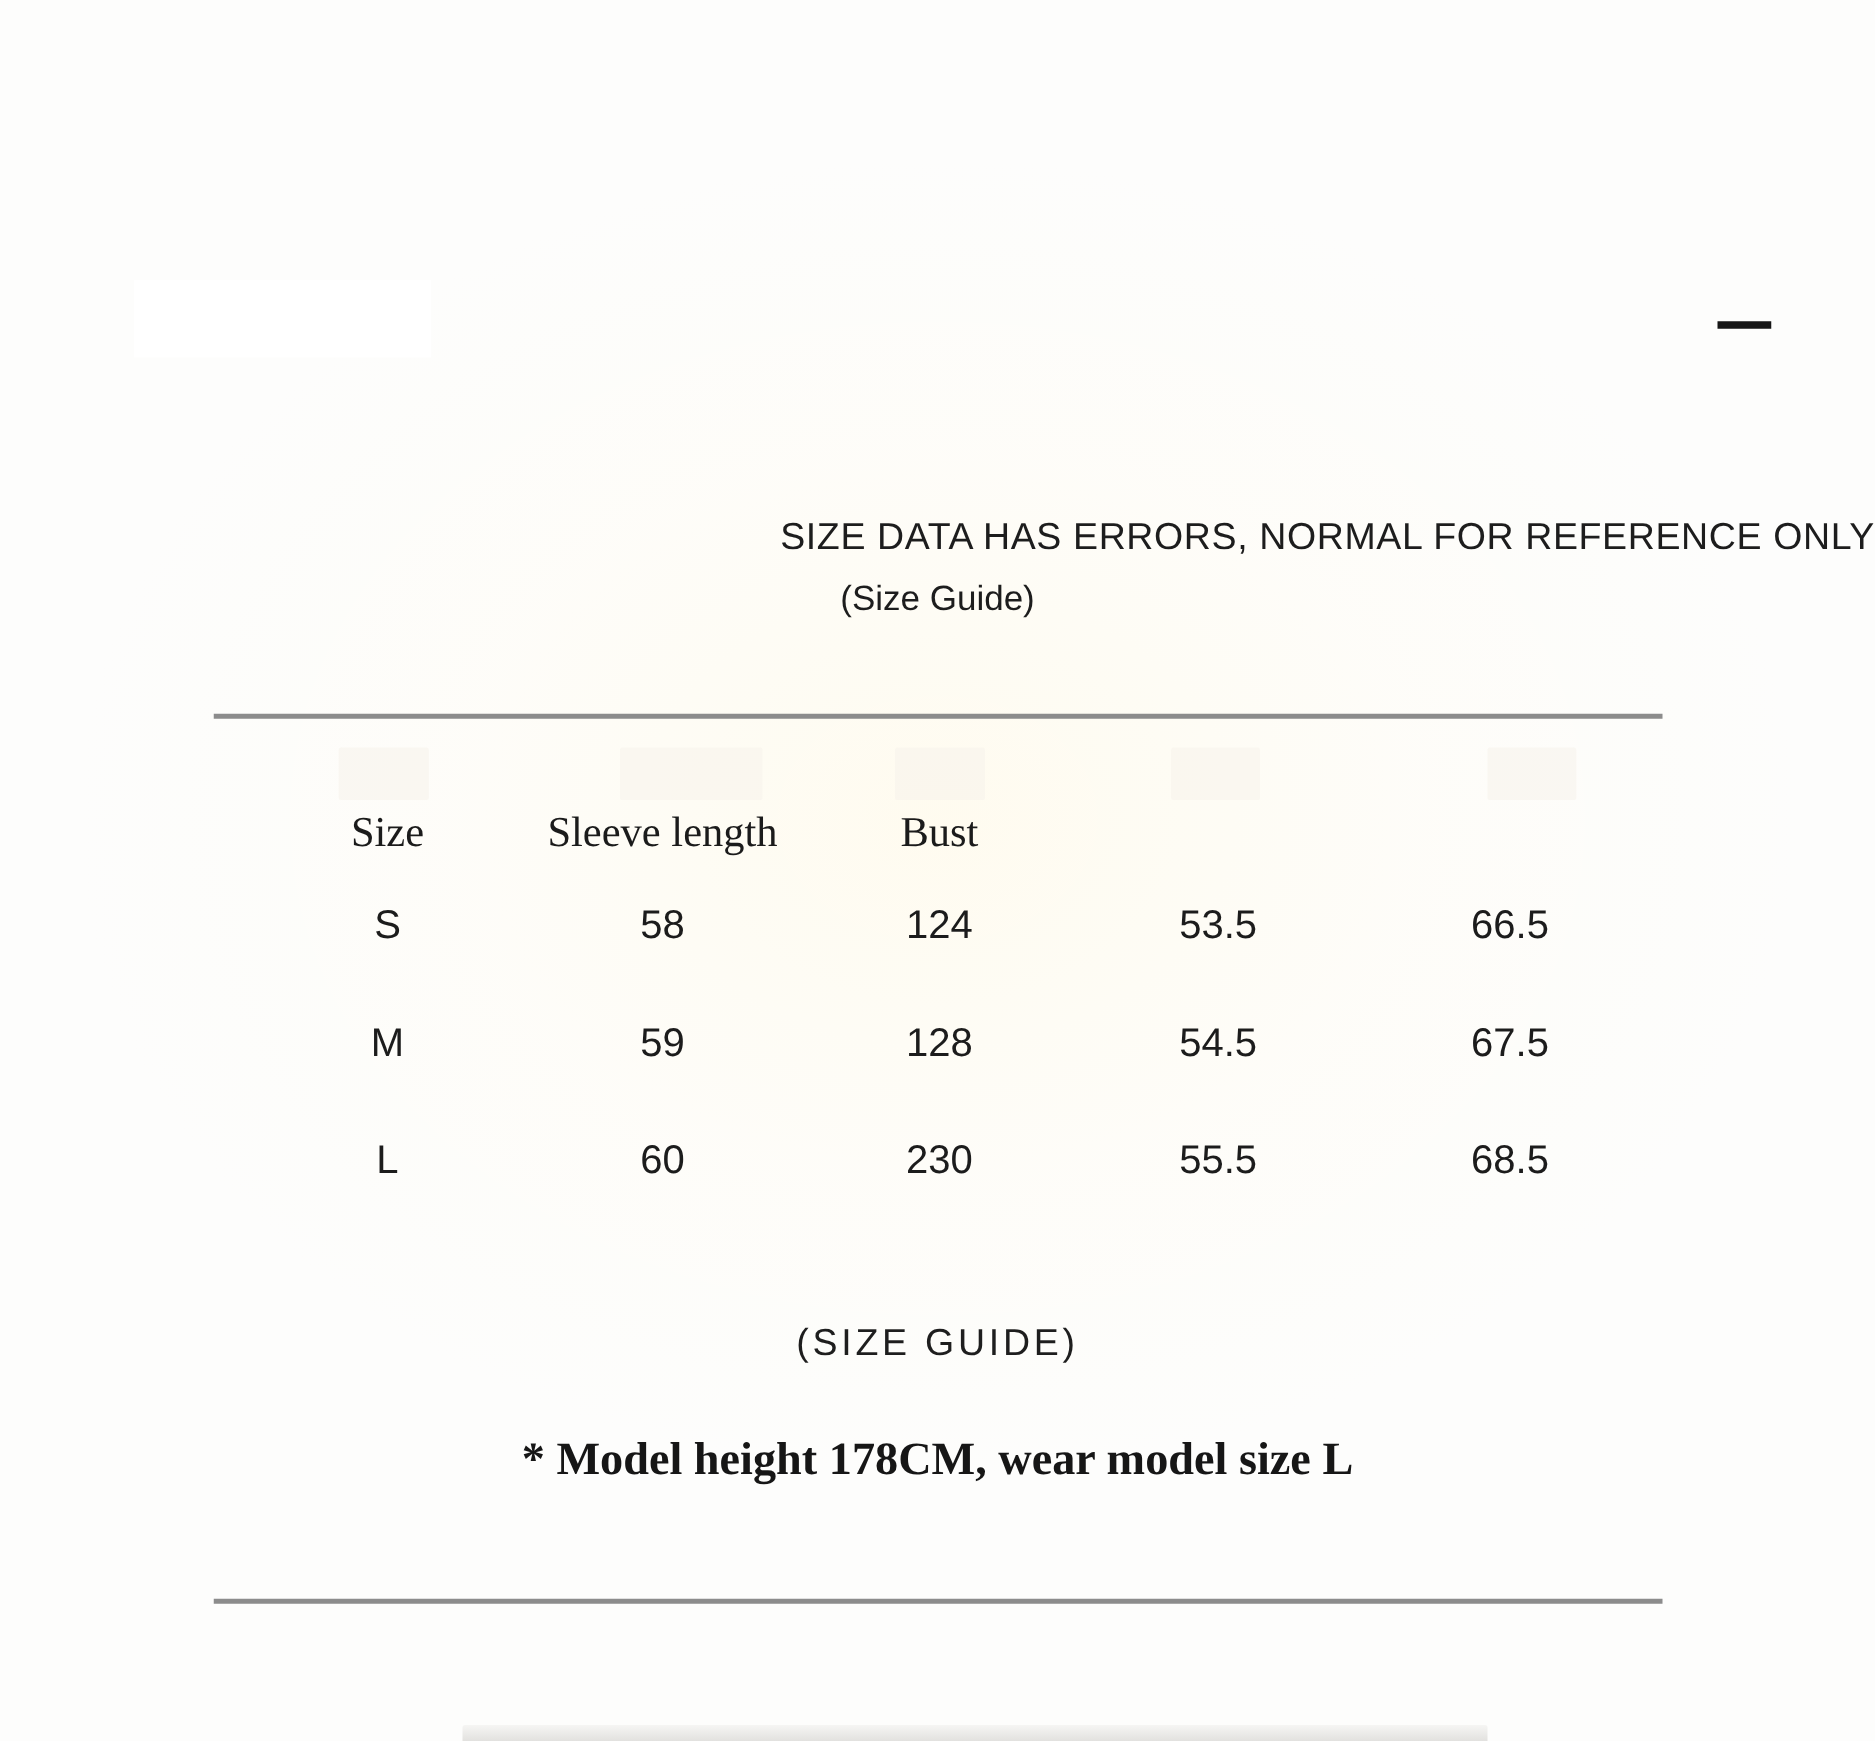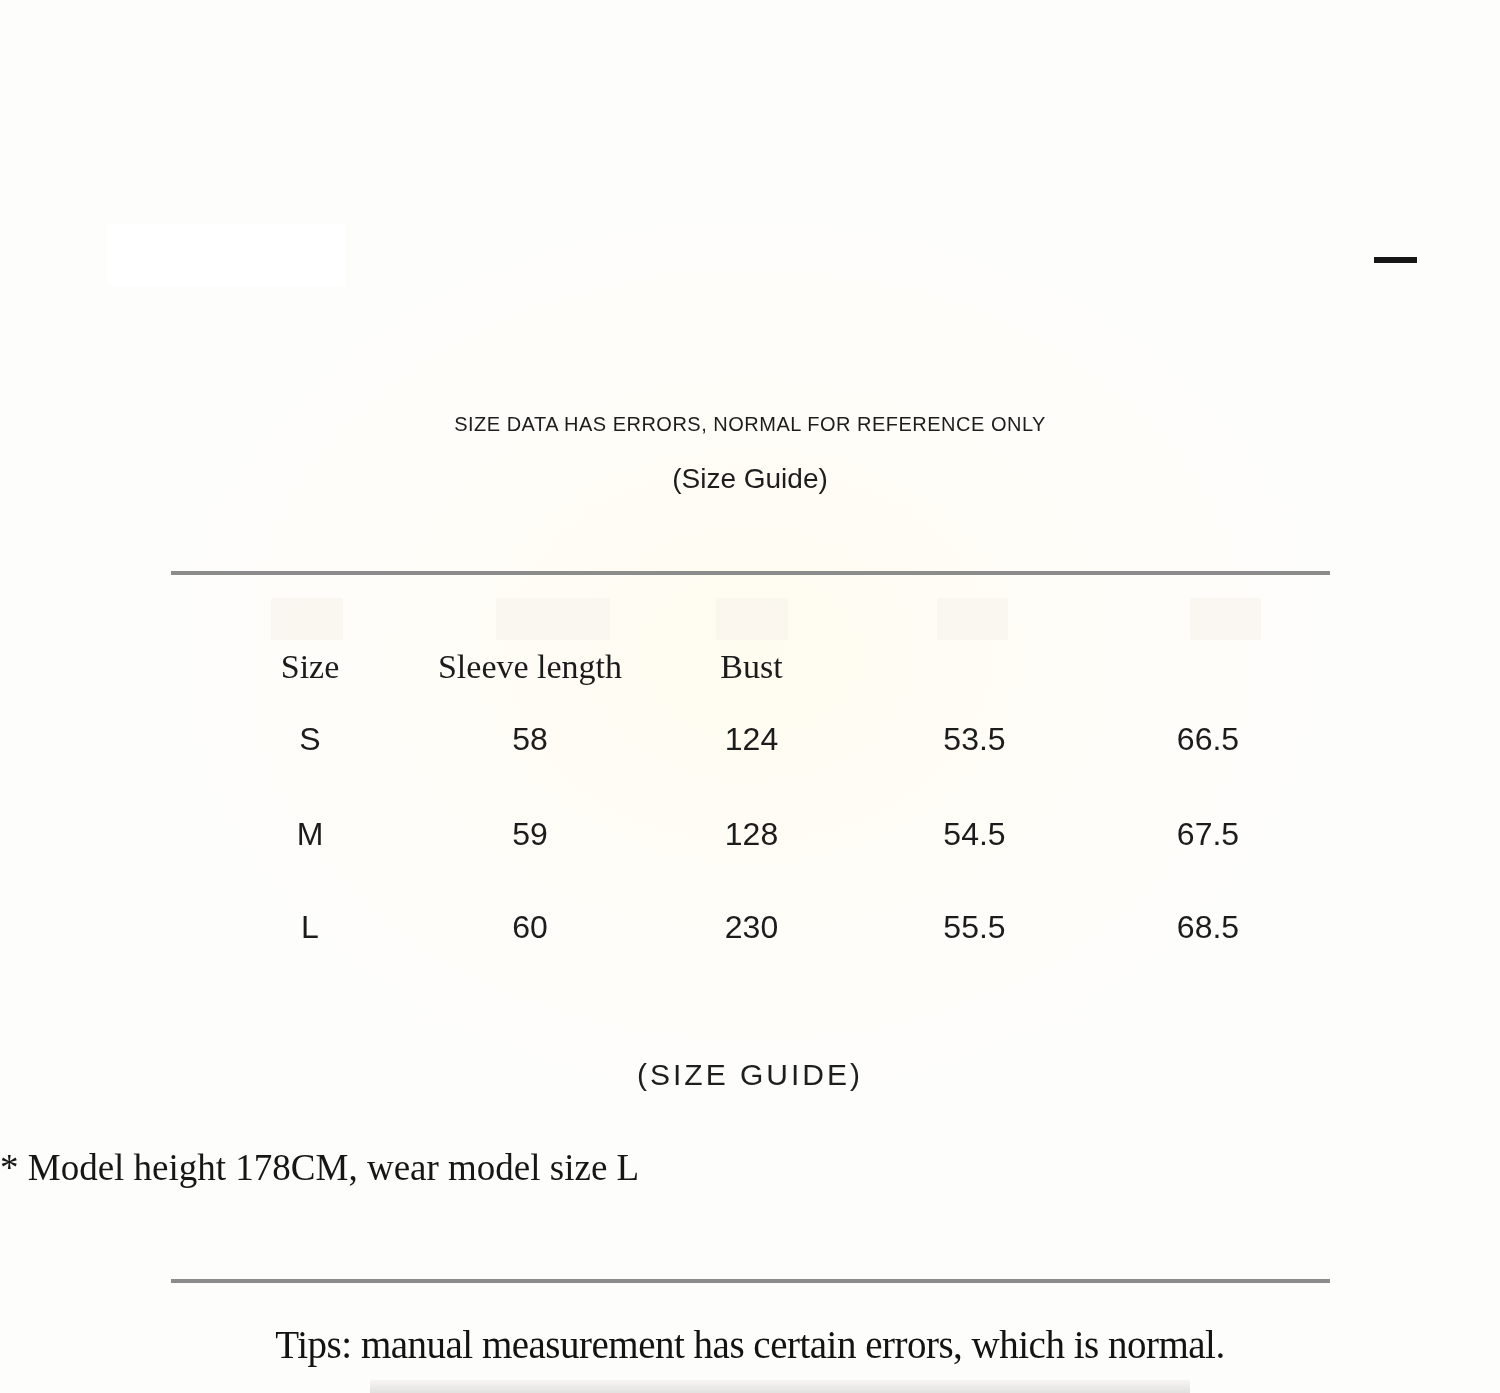--- a/index.html
+++ b/index.html
@@ -41,22 +41,22 @@
   .dash {
     position: absolute;
     left: 1374px; top: 257px;
     width: 43px; height: 6px;
     background: #161616;
   }
   .title {
     position: absolute;
     left: 0; top: 413px;
     width: 1500px;
-    text-align: center;
-    font-size: 20px;
+    text-align: right;
+    font-size: 30px;
     letter-spacing: 0.5px;
     color: #1d1d1d;
   }
   .subtitle {
     position: absolute;
     left: 0; top: 463px;
     width: 1500px;
     text-align: center;
     font-size: 28px;
     color: #1d1d1d;
@@ -109,24 +109,25 @@
     width: 1500px;
     text-align: center;
     font-size: 30px;
     letter-spacing: 3px;
     color: #1e1e1e;
   }
   .model-note {
     position: absolute;
     left: 0; top: 1146px;
     width: 1500px;
-    text-align: left;
+    text-align: center;
     font-family: "Liberation Serif", serif;
     font-size: 37px;
     color: #161616;
+    font-weight: bold;
   }
   .tips {
     position: absolute;
     left: 0; top: 1322px;
     width: 1500px;
     text-align: center;
     font-family: "Liberation Serif", serif;
     font-size: 39px;
     letter-spacing: -0.5px;
     color: #131313;
@@ -196,17 +197,16 @@
     </div>
 
   </div>
 
   <div class="caption">(SIZE GUIDE)</div>
 
   <div class="model-note">* Model height 178CM, wear model size L</div>
 
   <div class="divider divider-bottom"></div>
 
-  <div class="tips">Tips: manual measurement has certain errors, which is normal.</div>
 
   <div class="bottom-smudge"></div>
 
 </div>
 
 </body></html>

